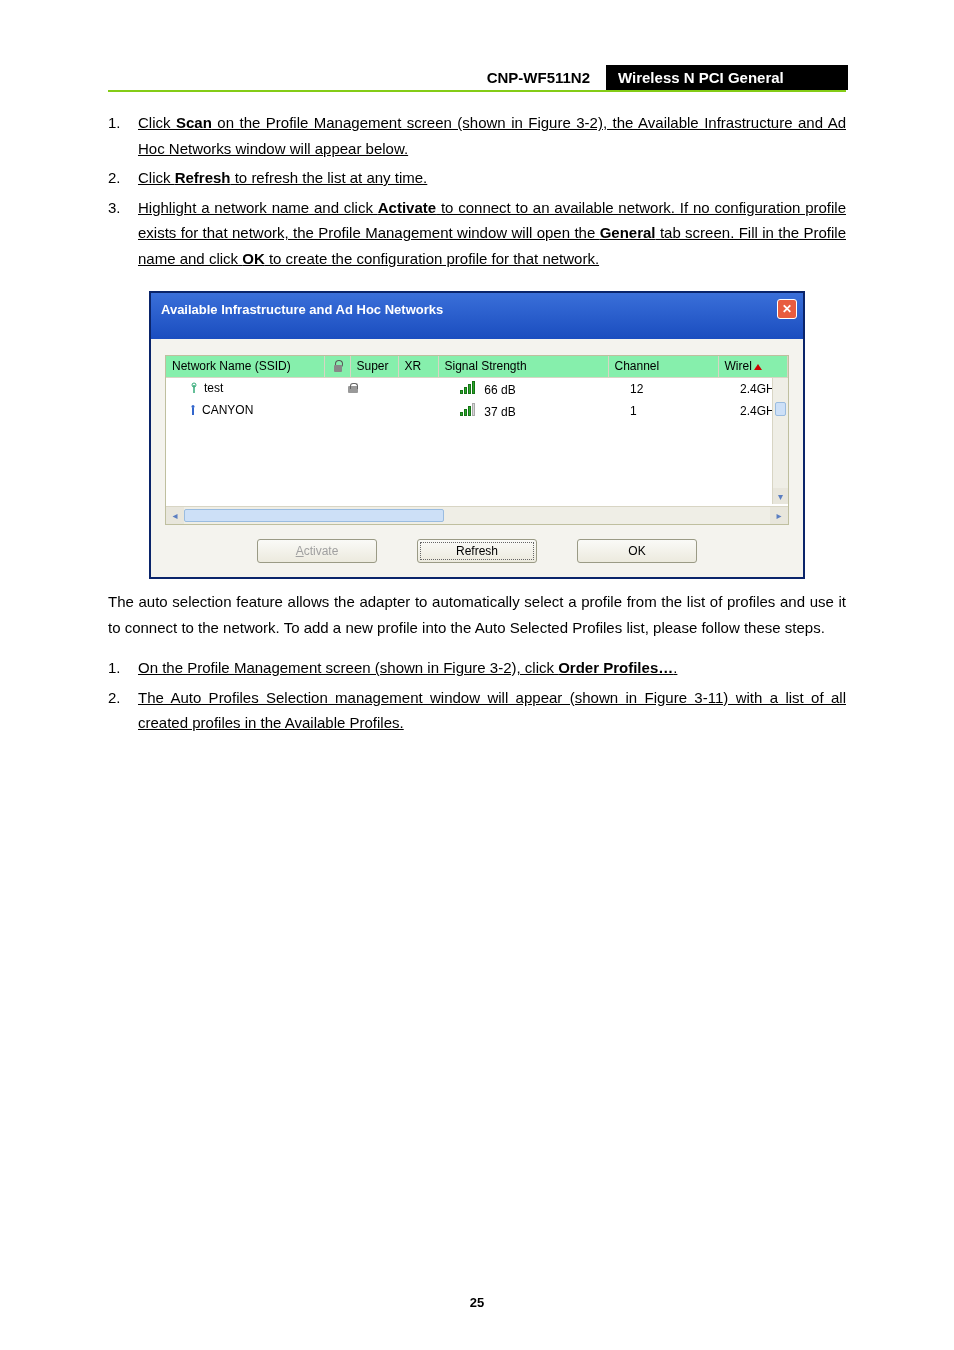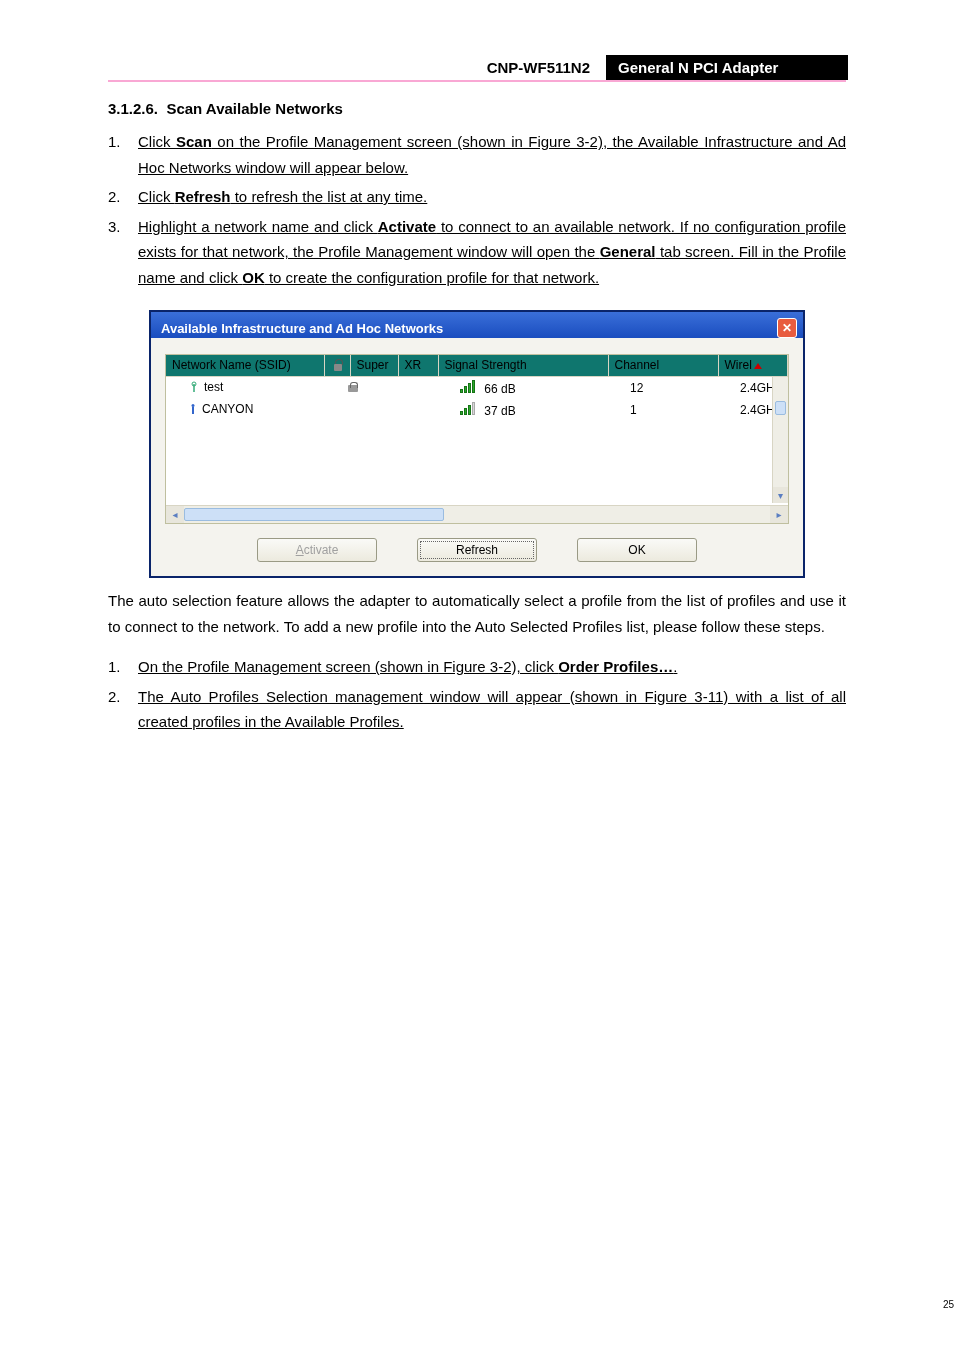--- a/index.html
+++ b/index.html
@@ -10,22 +10,23 @@
       font-family: Arial, Helvetica, sans-serif;
       font-size: 15px;
       color: #000;
       position: relative;
     }
     .page {
       padding: 55px 108px 40px 108px;
     }
     .header-bar {
       display: flex;
-      border-bottom: 2px solid #f9a8d4;
+      border-bottom: 2px solid #84cc16;
       margin-bottom: 18px;
+      margin-top: 10px;
     }
     .header-left { flex: 1; }
     .header-model {
       font-weight: bold;
       font-size: 15px;
       padding: 4px 16px 4px 0;
       text-align: right;
       flex: 0 0 200px;
     }
     .header-title {
@@ -83,21 +84,21 @@
       border: 2px solid #0a246a;
       background: #f4f3ee;
       font-family: Tahoma, Arial, sans-serif;
       font-size: 12px;
     }
     .titlebar {
       background: linear-gradient(to bottom, #3a6fd9, #1a4dbf);
       color: #fff;
       font-weight: bold;
       font-size: 13px;
-      padding: 6px 6px 0 10px;
+      padding: 6px 6px 20px 10px;
       display: flex;
       align-items: center;
     }
     .titlebar .title { flex: 1; }
     .close-btn {
       width: 20px; height: 20px;
       background: #e85c3f;
       border: 1px solid #fff;
       border-radius: 3px;
       display: flex; align-items: center; justify-content: center;
@@ -119,21 +120,21 @@
     .list-scroll-area {
       height: 150px;
       overflow: hidden;
     }
     .list-table {
       width: 100%;
       border-collapse: collapse;
       table-layout: fixed;
     }
     .list-table th {
-      background: #0f766e;
+      background: #86efac;
       border-right: 1px solid #d8d5c4;
       border-bottom: 1px solid #d8d5c4;
       font-weight: normal;
       text-align: left;
       padding: 3px 6px;
       font-size: 12px;
       white-space: nowrap;
       overflow: hidden;
     }
     .list-table td {
@@ -245,22 +246,23 @@
       color: #000;
     }
     .win-btn.disabled { color: #a0a0a0; }
     .win-btn.focused { outline: 1px dotted #666; outline-offset: -4px; }
     .win-btn .ul { text-decoration: underline; }
     .figure-caption { text-align: center; font-size: 15px; margin: 10px 0 30px 0; }
     .page-num {
       position: absolute;
       bottom: 40px;
       left: 0; right: 0;
-      text-align: right;
-      font-size: 10px;
+      text-align: center;
+      font-size: 13px;
+      font-weight: bold;
     }
     .sec-header-icon {
       width: 14px; height: 14px;
       position: relative;
       display: inline-block;
       vertical-align: middle;
     }
     .sec-header-icon::before {
       content:""; position:absolute; left:4px; top:0; width:6px; height:6px;
       border:1px solid #555; border-radius:50%; border-bottom-color:transparent;
@@ -270,26 +272,23 @@
       background:#888; border-radius:1px;
     }
   </style>
 </head>
 <body>
 
 <div class="page">
   <div class="header-bar">
     <div class="header-left"></div>
     <div class="header-model">CNP-WF511N2</div>
-    <div class="header-title">General N PCI Adapter</div>
+    <div class="header-title">Wireless N PCI General</div>
   </div>
 
-  <div class="sec-title">
-    <span>3.1.2.6.</span>&nbsp;&nbsp;<span>Scan Available Networks</span>
-  </div>
 
   <ol class="steps">
     <li>
       <span>Click </span><span class="bold">Scan</span><span> on the Profile Management screen (shown in Figure 3-2), the Available Infrastructure and Ad Hoc Networks window will appear below.</span>
     </li>
     <li>
       <span>Click </span><span class="bold">Refresh</span><span> to refresh the list at any time.</span>
     </li>
     <li>
       <span>Highlight a network name and click </span><span class="bold">Activate</span><span> to connect to an available network. If no configuration profile exists for that network, the Profile Management window will open the </span><span class="bold">General</span><span> tab screen. Fill in the Profile name and click </span><span class="bold">OK</span><span> to create the configuration profile for that network.</span>

